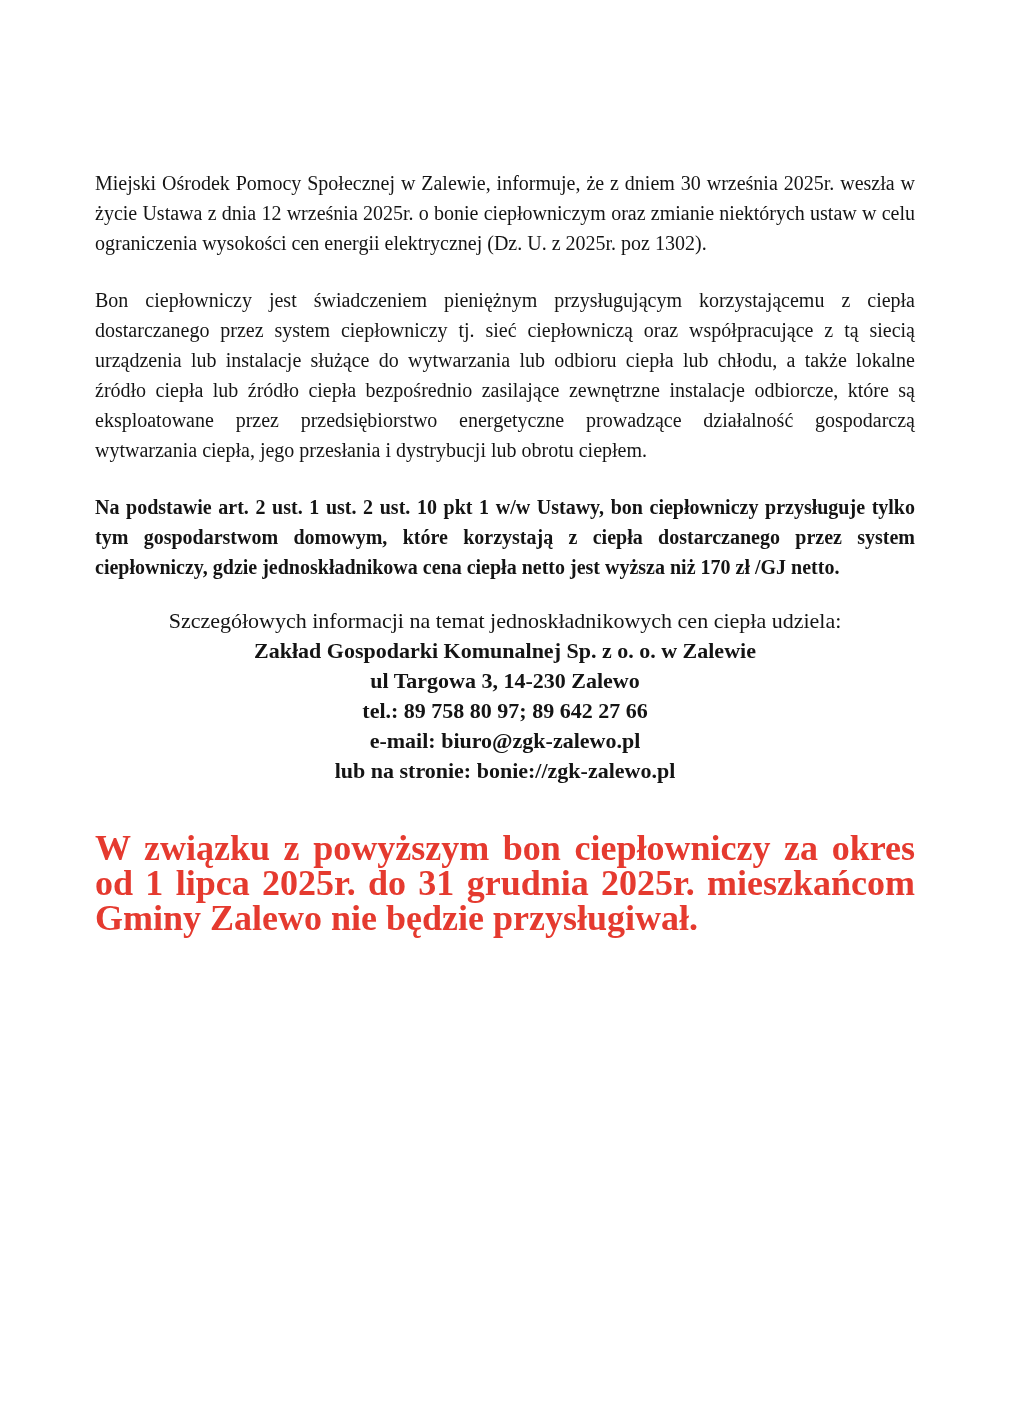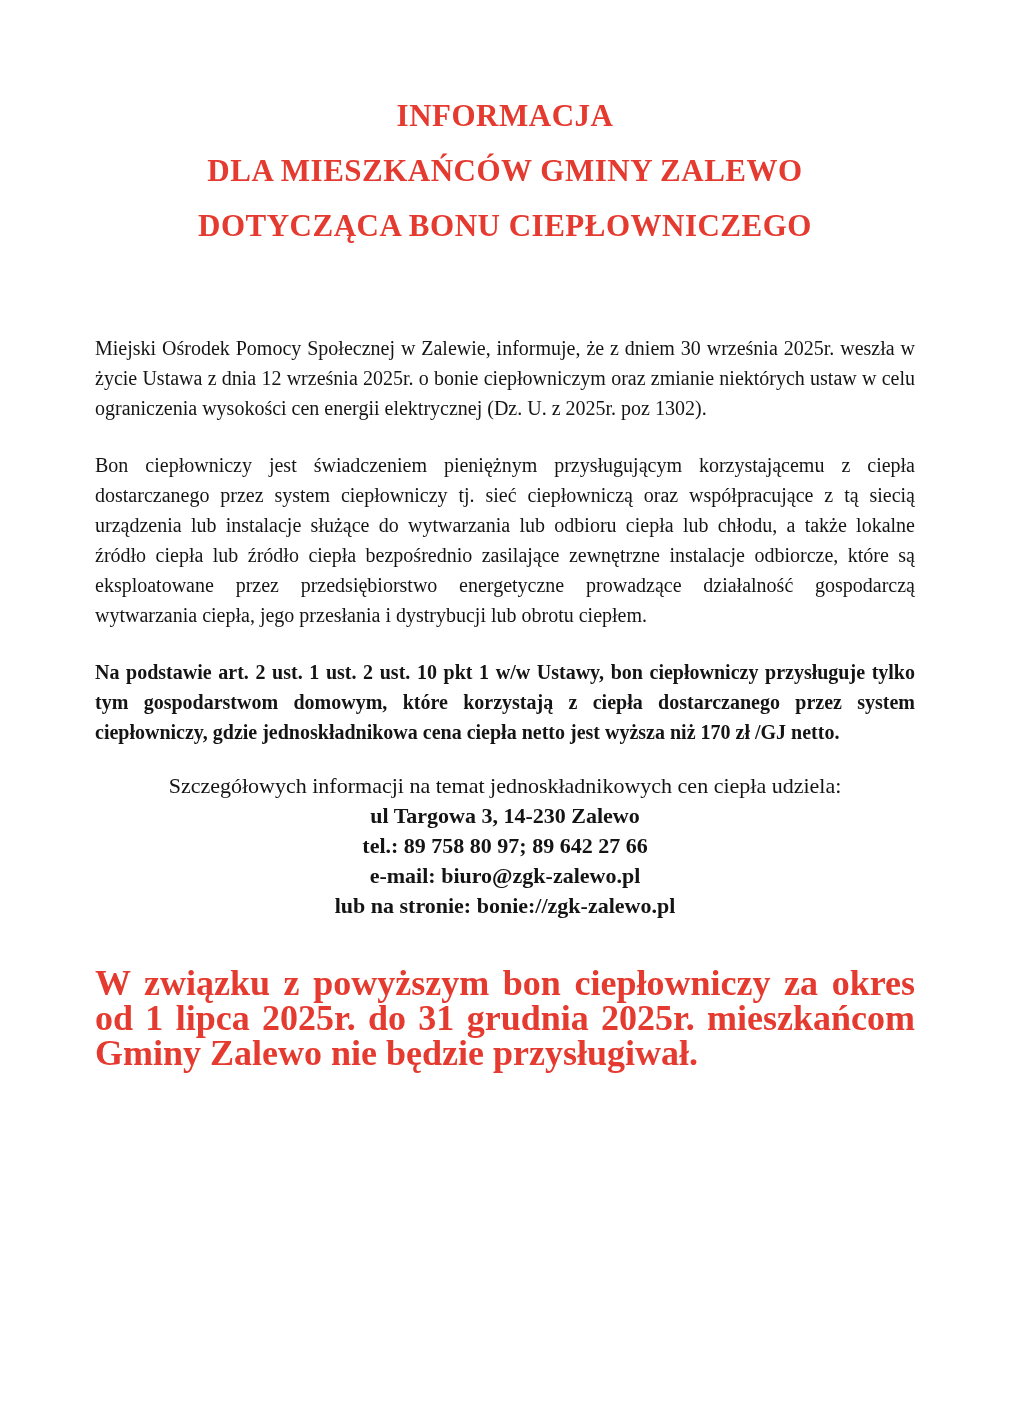--- a/index.html
+++ b/index.html
@@ -65,35 +65,31 @@
     font-weight: bold;
     text-align: justify;
     color: var(--accent-red);
   }
 </style>
 </head>
 <body>
 
 <div class="page">
 
-  <header class="title-block">
-    <div class="title-line">INFORMACJA</div>
-    <div class="title-line">DLA MIESZKAŃCÓW GMINY ZALEWO</div>
-    <div class="title-line">DOTYCZĄCA BONU CIEPŁOWNICZEGO</div>
-  </header>
 
   <p class="para first">Miejski Ośrodek Pomocy Społecznej w Zalewie, informuje, że z dniem 30 września 2025r. weszła w życie Ustawa z dnia 12 września 2025r. o bonie ciepłowniczym oraz zmianie niektórych ustaw w celu ograniczenia wysokości cen energii elektrycznej (Dz. U. z 2025r. poz 1302).</p>
 
   <p class="para">Bon ciepłowniczy jest świadczeniem pieniężnym przysługującym korzystającemu z ciepła dostarczanego przez system ciepłowniczy tj. sieć ciepłowniczą oraz współpracujące z tą siecią urządzenia lub instalacje służące do wytwarzania lub odbioru ciepła lub chłodu, a także lokalne źródło ciepła lub źródło ciepła bezpośrednio zasilające zewnętrzne instalacje odbiorcze, które są eksploatowane przez przedsiębiorstwo energetyczne prowadzące działalność gospodarczą wytwarzania ciepła, jego przesłania i dystrybucji lub obrotu ciepłem.</p>
 
   <p class="para bold">Na podstawie art. 2 ust. 1 ust. 2 ust. 10 pkt 1 w/w Ustawy, bon ciepłowniczy przysługuje tylko tym gospodarstwom domowym, które korzystają z ciepła dostarczanego przez system ciepłowniczy, gdzie jednoskładnikowa cena ciepła netto jest wyższa niż 170 zł /GJ netto.</p>
 
 
   <section class="contact">
     <div class="contact-line">Szczegółowych informacji na temat jednoskładnikowych cen ciepła udziela:</div>
+    <div class="contact-line bold">Zakład Gospodarki Komunalnej Sp. z o. o. w Zalewie</div>
     <div class="contact-line bold">ul Targowa 3, 14-230 Zalewo</div>
     <div class="contact-line bold">tel.: 89 758 80 97; 89 642 27 66</div>
     <div class="contact-line bold">e-mail: biuro@zgk-zalewo.pl</div>
     <div class="contact-line bold">lub na stronie: bonie://zgk-zalewo.pl</div>
   </section>
 
   <p class="closing">W związku z powyższym bon ciepłowniczy za okres od 1 lipca 2025r. do 31 grudnia 2025r. mieszkańcom Gminy Zalewo nie będzie przysługiwał.</p>
 
 </div>
 

